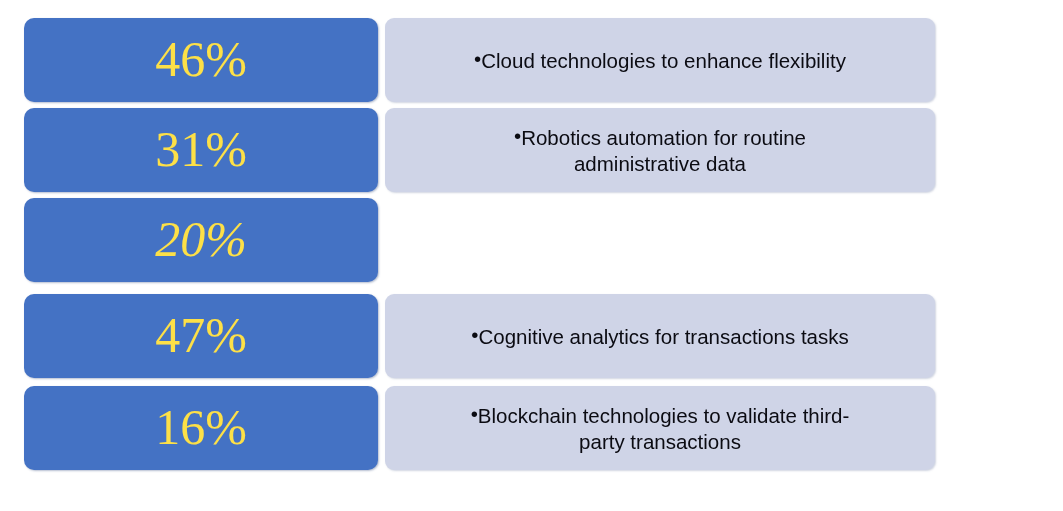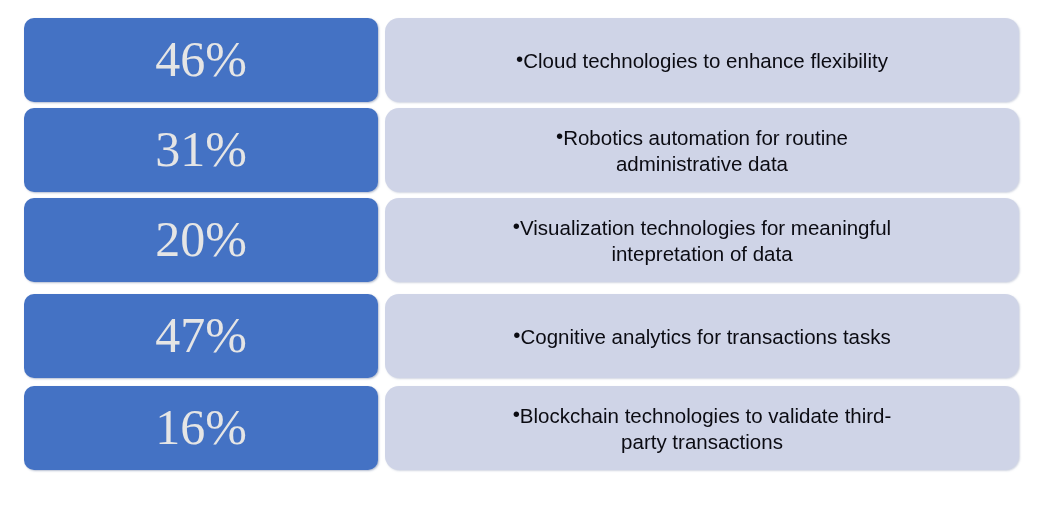--- a/index.html
+++ b/index.html
@@ -42,35 +42,35 @@
     display: flex;
     align-items: center;
     justify-content: center;
     box-sizing: border-box;
   }
 
   .pct-text {
     font-family: "Liberation Serif", "DejaVu Serif", serif;
     font-size: 50px;
     line-height: 1;
-    color: #e5e5e5;
+    color: #fde047;
     letter-spacing: 0px;
     white-space: nowrap;
     padding-bottom: 3px;
   }
 
   
   .desc-panel {
     position: absolute;
     left: 385px;
     top: 0;
-    width: 634px;
+    width: 550px;
     height: 84px;
     background: #CFD4E7;
-    border-radius: 14px;
+    border-radius: 9px;
     box-shadow: 1px 1px 2px rgba(120, 135, 170, 0.35);
     display: flex;
     align-items: center;
     justify-content: center;
     box-sizing: border-box;
     padding: 0 14px;
   }
 
   .desc-text {
     font-family: "Liberation Sans", sans-serif;
@@ -103,27 +103,23 @@
   <div class="row" style="top:108px;">
     <div class="pct-chip">
       <span class="pct-text">31%</span>
     </div>
     <div class="desc-panel">
       <span class="desc-text"><span class="bullet">•</span><span>Robotics automation for routine
 administrative data</span></span>
     </div>
   </div>
 
-  <div class="row" style="top:198px;">
+  <div class="row" style="top:198px;font-style:italic;">
     <div class="pct-chip">
       <span class="pct-text">20%</span>
-    </div>
-    <div class="desc-panel">
-      <span class="desc-text"><span class="bullet">•</span><span>Visualization technologies for meaningful
-intepretation of data</span></span>
     </div>
   </div>
 
   <div class="row" style="top:294px;">
     <div class="pct-chip">
       <span class="pct-text">47%</span>
     </div>
     <div class="desc-panel">
       <span class="desc-text"><span class="bullet">•</span><span>Cognitive analytics for transactions tasks</span></span>
     </div>

